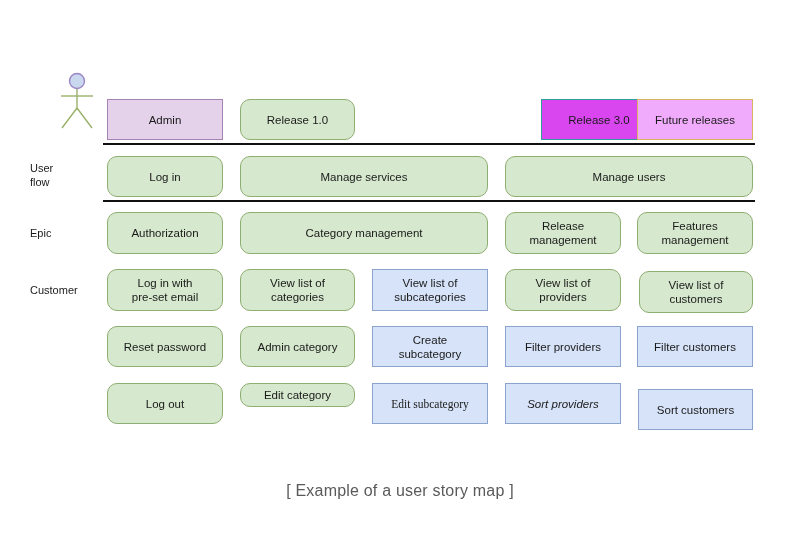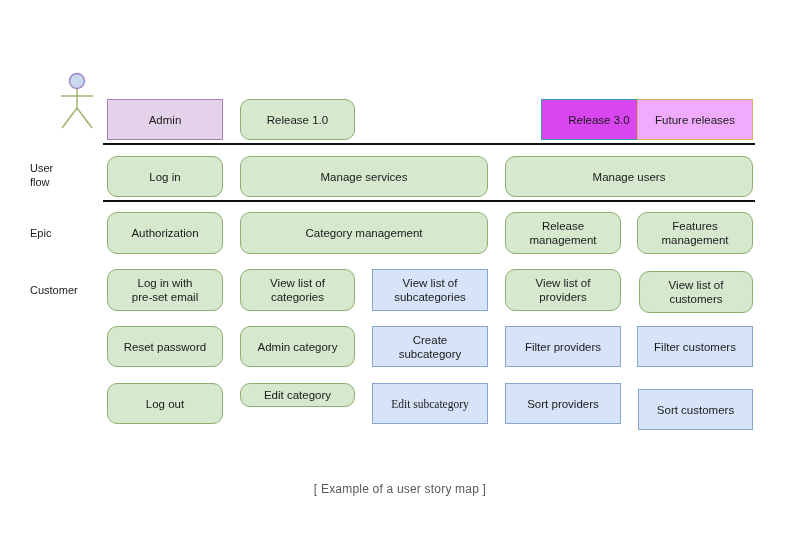--- a/index.html
+++ b/index.html
@@ -72,21 +72,21 @@
   .card.teal   { background: #d946ef; border-color: #2f9f9c; margin-left: 36px; }
   .card.yellow { background: #f0abfc; border-color: #d8b35e; }
 
   
   .caption {
     position: absolute;
     left: 0;
     top: 482px;
     width: 800px;
     text-align: center;
-    font-size: 12px;
+    font-size: 16px;
     color: #5a5a5a;
     letter-spacing: 0.2px;
   }
 </style>
 </head>
 <body>
 
 <div id="canvas">
 
   <div class="actor">
@@ -137,18 +137,18 @@
   <div class="card green" style="left:107px; top:326px; width:116px; height:41px;">Reset password</div>
   <div class="card green" style="left:240px; top:326px; width:115px; height:41px;">Admin category</div>
   <div class="card blue" style="left:372px; top:326px; width:116px; height:41px;">Create
 subcategory</div>
   <div class="card blue" style="left:505px; top:326px; width:116px; height:41px;">Filter providers</div>
   <div class="card blue" style="left:637px; top:326px; width:116px; height:41px;">Filter customers</div>
 
   <div class="card green" style="left:107px; top:383px; width:116px; height:41px;">Log out</div>
   <div class="card green" style="left:240px; top:383px; width:115px; height:24px;">Edit category</div>
   <div class="card blue" style="left:372px; top:383px; width:116px; height:41px;font-family:Liberation Serif, serif;">Edit subcategory</div>
-  <div class="card blue" style="left:505px; top:383px; width:116px; height:41px;">Sort providers</div>
+  <div class="card blue" style="left:505px; top:383px; width:116px; height:41px;font-style:italic;">Sort providers</div>
   <div class="card blue" style="left:638px; top:389px; width:115px; height:41px;">Sort customers</div>
 
   <div class="caption">[ Example of a user story map ]</div>
 
 </div>
 
 </body></html>

